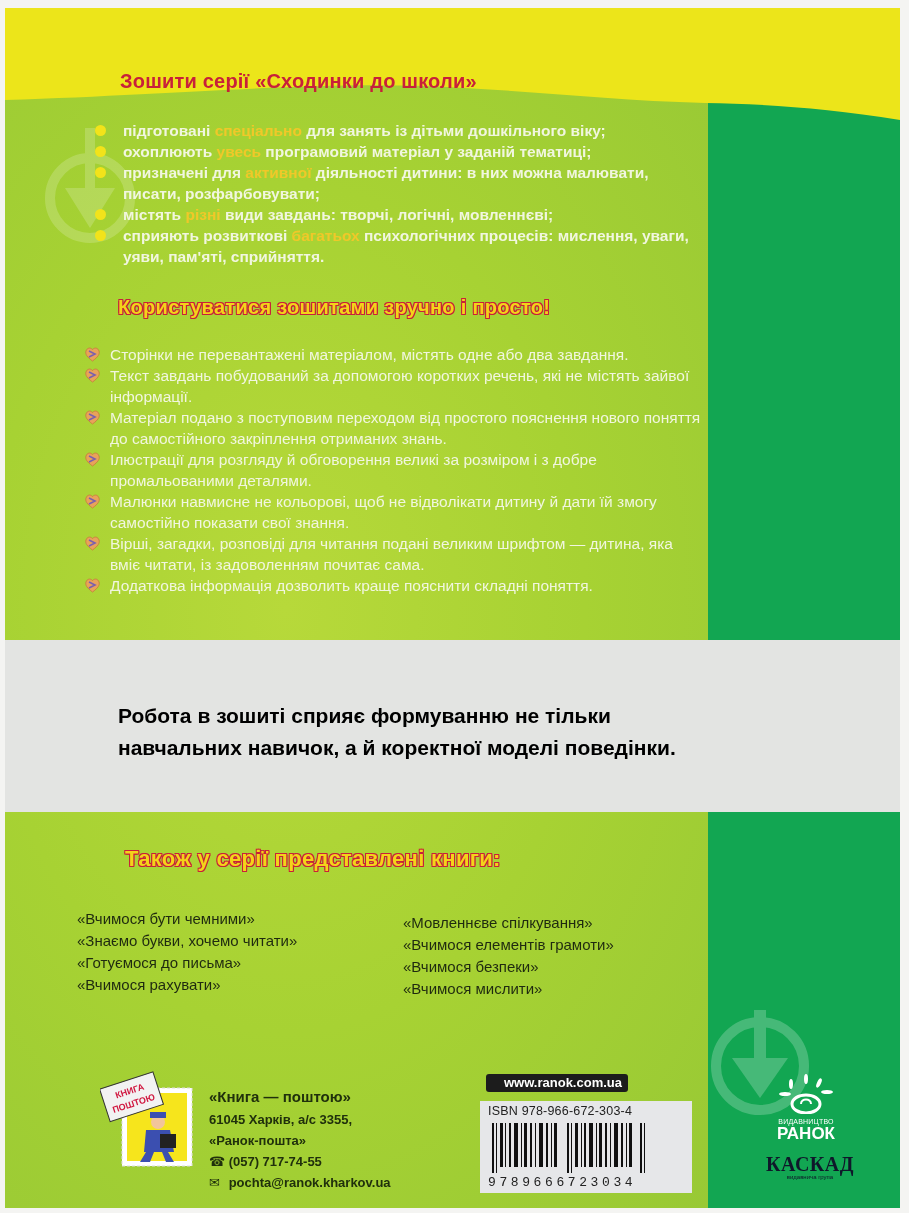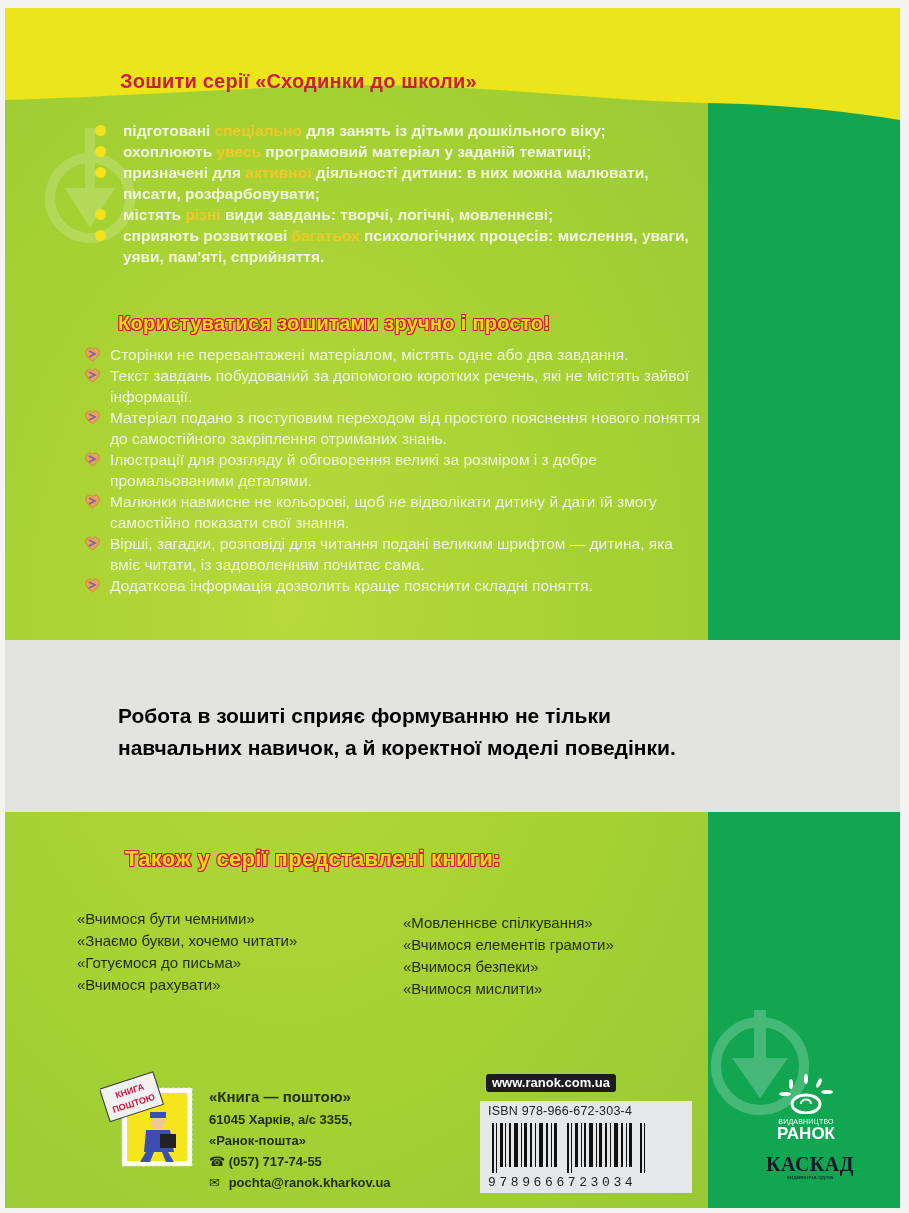--- a/index.html
+++ b/index.html
@@ -11,36 +11,36 @@
   .yellow-top { position:absolute; left:0; top:0; width:895px; height:120px; }
   .yellow-top svg { display:block; }
   .white-band { position:absolute; left:0; top:632px; width:895px; height:172px; background:#e3e4e2; }
   .h-series { position:absolute; left:115px; top:62px; font-size:20px; font-weight:bold; color:#c8203a; letter-spacing:0.2px; }
   .list1 { position:absolute; left:90px; top:112px; width:600px; margin:0; padding:0; list-style:none; }
   .list1 li { position:relative; padding-left:28px; color:#f1f6df; font-size:15.5px; font-weight:bold; line-height:21px; margin-bottom:0; }
   .list1 li .dot { position:absolute; left:0; top:5px; width:11px; height:11px; border-radius:50%; background:#f2e31a; }
   .hl { color:#f0c829; }
   .h-outline { font-weight:bold; font-size:20px; color:#f4d31a;
     text-shadow: -1px -1px 0 #c8203a, 1px -1px 0 #c8203a, -1px 1px 0 #c8203a, 1px 1px 0 #c8203a, 0 1px 0 #c8203a, 1px 0 0 #c8203a; letter-spacing:0.3px; }
-  .h-use { position:absolute; left:113px; top:304px; }
+  .h-use { position:absolute; left:113px; top:288px; }
   .list2 { position:absolute; left:78px; top:336px; width:620px; margin:0; padding:0; list-style:none; }
   .list2 li { position:relative; padding-left:27px; color:#f1f6df; font-size:15.5px; line-height:21px; }
   .list2 li .pen { position:absolute; left:2px; top:2px; width:15px; height:16px; }
   .msg { position:absolute; left:113px; top:692px; font-size:21px; font-weight:bold; color:#000000; line-height:32px; }
   .h-also { position:absolute; left:120px; top:838px; font-size:22px; }
   .books { position:absolute; top:900px; margin:0; padding:0; list-style:none; }
   .books li { color:#1f2a10; font-size:15px; line-height:22px; }
   .books.left { left:72px; }
   .books.right { left:398px; top:904px; }
   .stamp { position:absolute; left:95px; top:1062px; width:100px; height:100px; }
   .contact { position:absolute; left:204px; top:1080px; color:#20300c; }
   .contact .ctitle { font-size:15px; font-weight:bold; margin-bottom:4px; }
   .contact .cl { font-size:13px; font-weight:bold; line-height:21px; }
   .contact .ico { display:inline-block; width:16px; font-weight:normal; }
-  .www { position:absolute; left:481px; top:1066px; background:#1c1c1c; color:#ffffff; font-size:13px; font-weight:bold; padding:1px 6px 2px 6px; border-radius:3px; }
+  .www { position:absolute; left:481px; top:1066px; background:#1c1c1c; color:#ffffff; font-size:13px; font-weight:bold; padding:1px 6px 2px 18px; border-radius:3px; }
   .isbn-box { position:absolute; left:475px; top:1093px; width:184px; height:92px; background:#e6e7e9;padding-left:28px; }
   .isbn-text { position:absolute; left:8px; top:3px; font-size:12.5px; color:#222; letter-spacing:0.2px; }
   .barcode { position:absolute; left:10px; top:22px; width:160px; height:50px; }
   .isbn-digits { position:absolute; left:8px; top:74px; font-size:13px; color:#222; letter-spacing:3.6px; font-family:"Liberation Mono", monospace; }
   .logo-ranok { position:absolute; left:746px; top:1066px; width:110px; color:#ffffff; text-align:center; }
   .logo-ranok .small { font-size:7px; letter-spacing:0.2px; }
   .logo-ranok .big { font-size:17px; font-weight:bold; line-height:17px; }
   .logo-kaskad { position:absolute; left:755px; top:1145px; width:100px; color:#0f172a; text-align:center; }
   .logo-kaskad .big { font-size:20px; font-weight:bold; font-family:"Liberation Serif", serif; letter-spacing:0.5px; }
   .logo-kaskad .small { font-size:6px; margin-top:-2px; }

